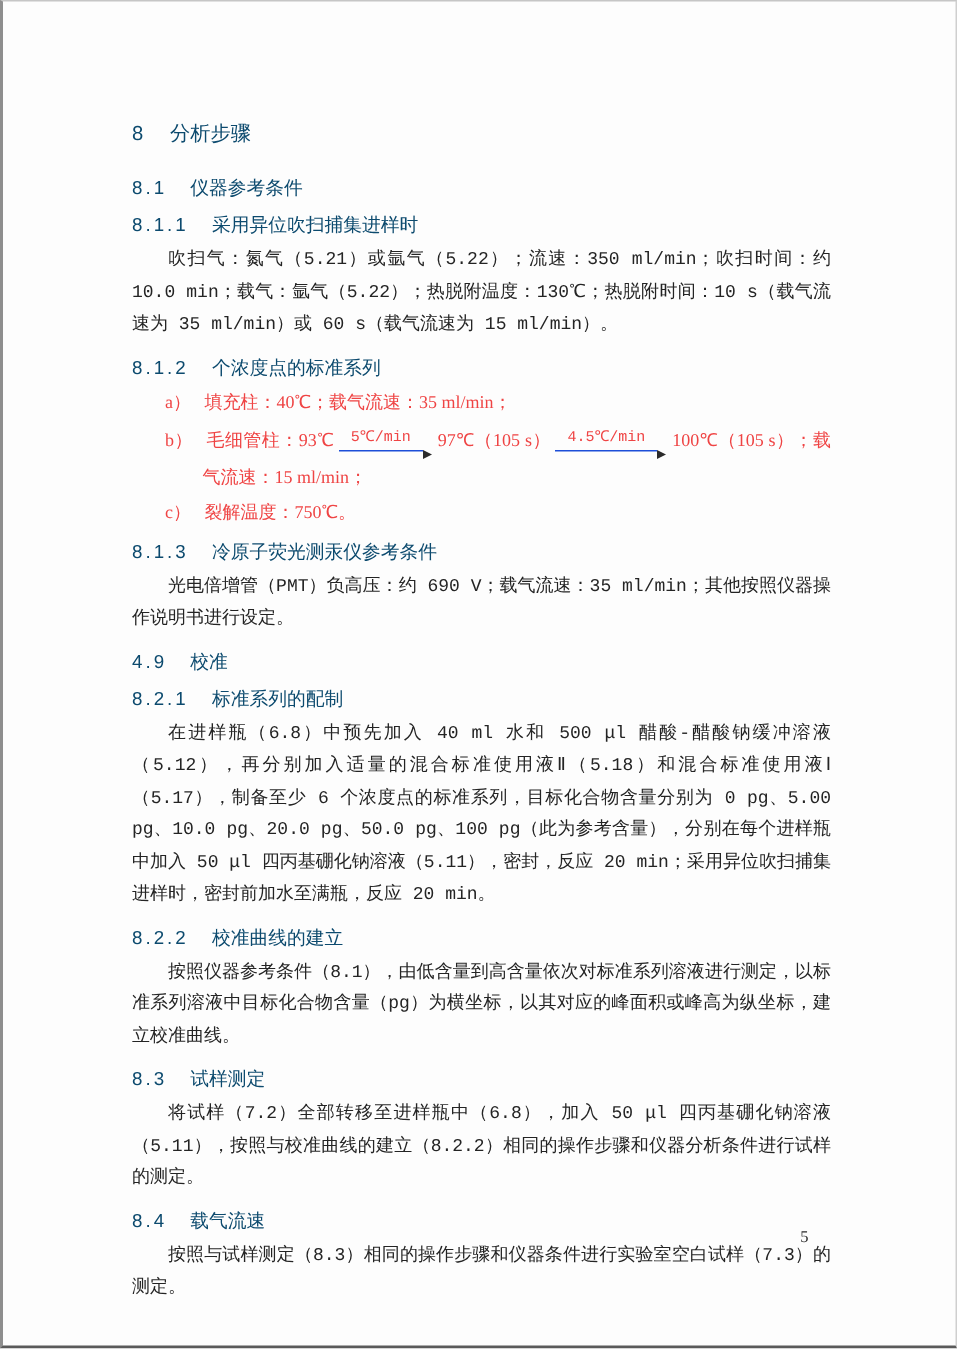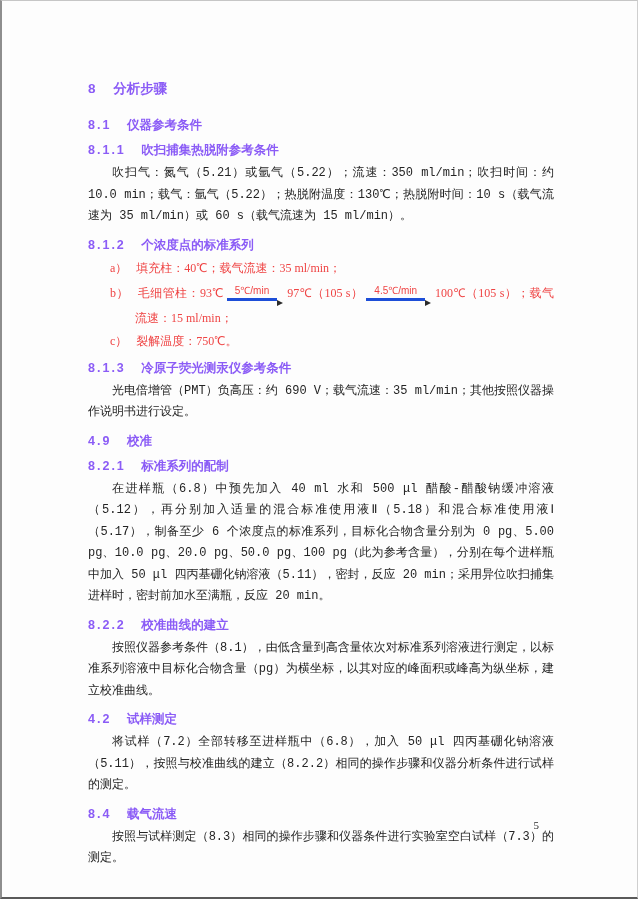--- a/index.html
+++ b/index.html
@@ -14,22 +14,22 @@
     border-right: 1px solid #cfcfcf;
     overflow: hidden;
     color: #222;
   }
   .content {
     position: absolute;
     left: 86px; top: 80px; width: 466px;
   }
   .h {
     font-family: "Liberation Sans", sans-serif;
-    font-weight: bold;
-    color: #8b5cf6;
+    font-weight: normal;
+    color: #0c4a6e;
     font-size: 12.5px;
     line-height: 15px;
     margin: 10px 0 5px 0;
   }
   .h1 { font-size: 13.5px; margin: 0 0 22px 0; }
   .h .num { letter-spacing: 2px; margin-right: 12px; }
   .para {
     font-family: Liberation Mono, monospace;
     font-size: 12px;
     line-height: 21.5px;
@@ -49,25 +49,25 @@
   .li-prefix { margin-right: 9px; }
   .rate-arrow {
     display: inline-block;
     position: relative;
     margin: 0 10px 0 3px;
     vertical-align: 3px;
     text-indent: 0;
   }
   .rate-label {
     display: inline-block;
-    font-family: Liberation Sans, sans-serif;
+    font-family: Liberation Mono, monospace;
     font-size: 10px;
     line-height: 12px;
     padding: 0 8px 1px 8px;
-    border-bottom: 3px solid #1d4ed8;
+    border-bottom: 1px solid #1d4ed8;
     white-space: nowrap;
   }
   .rate-arrow::after {
     content: "";
     position: absolute;
     right: -6px; bottom: -3.5px;
     width: 0; height: 0;
     border-left: 6px solid #2b2b2b;
     border-top: 3.5px solid transparent;
     border-bottom: 3.5px solid transparent;
@@ -91,21 +91,21 @@
       <span class="ttl">分析步骤</span>
     </div>
 
     <div class="h">
       <span class="num">8.1</span>
       <span class="ttl">仪器参考条件</span>
     </div>
 
     <div class="h">
       <span class="num">8.1.1</span>
-      <span class="ttl">吹扫捕集热脱附参考条件</span>
+      <span class="ttl">采用异位吹扫捕集进样时</span>
     </div>
 
     <p class="para">吹扫气：氮气（5.21）或氩气（5.22）；流速：350 ml/min；吹扫时间：约 10.0 min；载气：氩气（5.22）；热脱附温度：130℃；热脱附时间：10 s（载气流速为 35 ml/min）或 60 s（载气流速为 15 ml/min）。</p>
 
     <div class="h">
       <span class="num">8.1.2</span>
       <span class="ttl">个浓度点的标准系列</span>
     </div>
 
     <div class="list">
@@ -140,21 +140,21 @@
     <p class="para">在进样瓶（6.8）中预先加入 40 ml 水和 500 μl 醋酸-醋酸钠缓冲溶液（5.12），再分别加入适量的混合标准使用液Ⅱ（5.18）和混合标准使用液Ⅰ（5.17），制备至少 6 个浓度点的标准系列，目标化合物含量分别为 0 pg、5.00 pg、10.0 pg、20.0 pg、50.0 pg、100 pg（此为参考含量），分别在每个进样瓶中加入 50 μl 四丙基硼化钠溶液（5.11），密封，反应 20 min；采用异位吹扫捕集进样时，密封前加水至满瓶，反应 20 min。</p>
 
     <div class="h">
       <span class="num">8.2.2</span>
       <span class="ttl">校准曲线的建立</span>
     </div>
 
     <p class="para">按照仪器参考条件（8.1），由低含量到高含量依次对标准系列溶液进行测定，以标准系列溶液中目标化合物含量（pg）为横坐标，以其对应的峰面积或峰高为纵坐标，建立校准曲线。</p>
 
     <div class="h">
-      <span class="num">4.2</span>
+      <span class="num">8.3</span>
       <span class="ttl">试样测定</span>
     </div>
 
     <p class="para">将试样（7.2）全部转移至进样瓶中（6.8），加入 50 μl 四丙基硼化钠溶液（5.11），按照与校准曲线的建立（8.2.2）相同的操作步骤和仪器分析条件进行试样的测定。</p>
 
     <div class="h">
       <span class="num">8.4</span>
       <span class="ttl">载气流速</span>
     </div>
 

